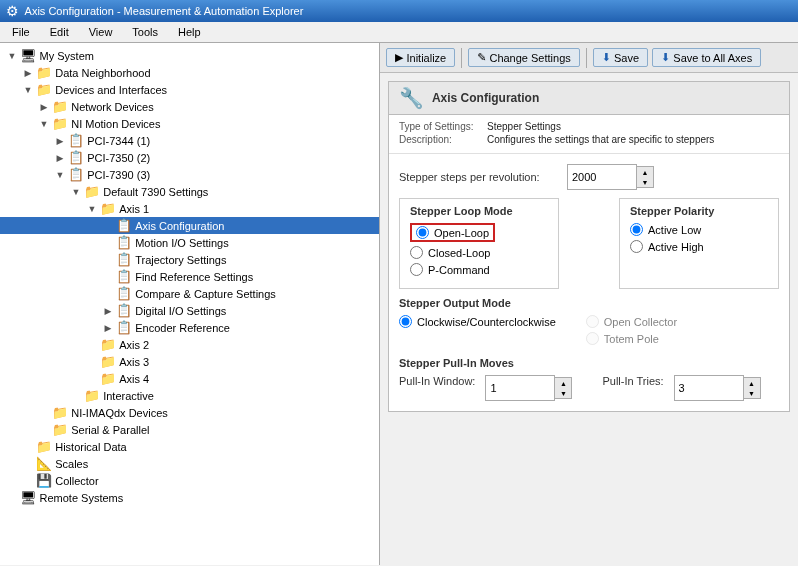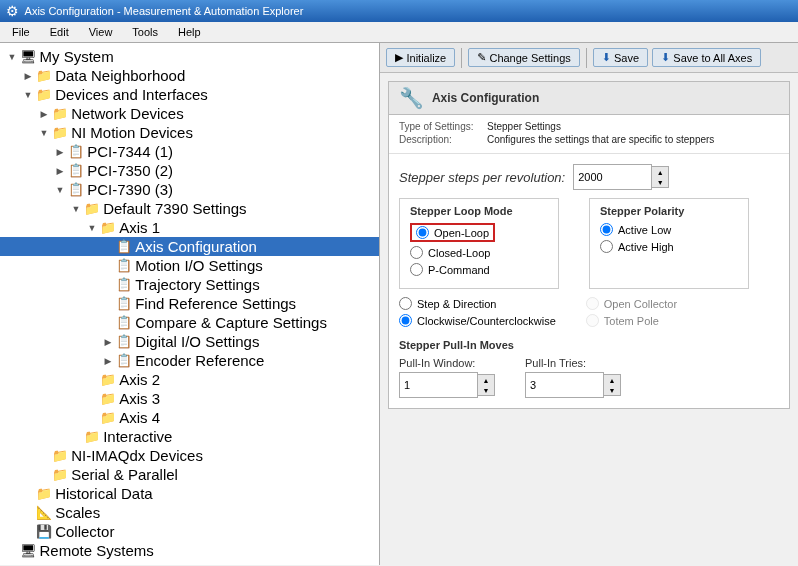--- a/index.html
+++ b/index.html
@@ -50,21 +50,21 @@
     .tree-item {
       display: flex;
       align-items: center;
       padding: 1px 0;
       cursor: pointer;
       white-space: nowrap;
     }
     .tree-item.selected { background: #3070c0; color: white; }
     .expand-icon { width: 16px; text-align: center; font-size: 9px; color: #555; }
     .node-icon { margin-right: 3px; font-size: 13px; }
-    .node-label { font-size: 15px; }
+    .node-label { font-size: 11px; }
 
     
     .toolbar {
       background: #e8e8e8;
       border-bottom: 1px solid #bbb;
       padding: 3px 6px;
       display: flex;
       align-items: center;
       gap: 4px;
       height: 30px;
@@ -130,29 +130,29 @@
     .config-body {
       padding: 10px;
     }
 
     .field-row {
       display: flex;
       align-items: center;
       margin-bottom: 8px;
       gap: 8px;
     }
-    .field-label { font-size: 13px; color: #333; min-width: 160px; font-style: italic; }
+    .field-label { font-size: 11px; color: #333; min-width: 160px; }
 
     .spinner-container {
       display: flex;
       align-items: center;
     }
     .spinner-input {
       border: 1px solid #aaa;
-      width: 79px;
+      width: 70px;
       height: 20px;
       padding: 12px 4px;
       font-size: 11px;
     }
     .spinner-buttons {
       display: flex;
       flex-direction: column;
       border: 1px solid #aaa;
       border-left: none;
     }
@@ -166,20 +166,21 @@
       align-items: center;
       justify-content: center;
       line-height: 1;
     }
 
     
     .two-col {
       display: flex;
       gap: 20px;
       margin-bottom: 8px;
+      justify-content: space-between;
     }
 
     .section-box {
       border: 1px solid #ccc;
       padding: 6px 10px 8px;
       min-width: 160px;
     }
     .section-title {
       font-size: 11px;
       font-weight: bold;
@@ -222,21 +223,21 @@
     .disabled-radio {
       opacity: 0.5;
     }
 
     .pull-in-section { margin-top: 4px; }
     .pull-in-row {
       display: flex;
       gap: 30px;
       align-items: flex-end;
     }
-    .pull-in-field { display: flex; flex-direction: column; gap: 3px; }
+    .pull-in-field { display: flex; flex-direction: row; gap: 10px; }
     .pull-in-label { font-size: 11px; color: #333; }
   </style>
 </head>
 <body>
 
 <div class="title-bar">
   <span class="title-bar-icon">⚙</span>
   <span>Axis Configuration - Measurement &amp; Automation Explorer</span>
 </div>
 
@@ -470,26 +471,23 @@
                 <span>Active Low</span>
               </div>
               <div class="radio-row">
                 <input type="radio" name="polarity" style="">
                 <span>Active High</span>
               </div>
             </div>
           </div>
 
           <div class="output-mode-section">
+            <div class="section-title">Stepper Output Mode</div>
             <div class="output-row">
               <div>
-                <div class="radio-row">
-                  <input type="radio" name="outputMode" style="">
-                  <span>Step &amp; Direction</span>
-                </div>
                 <div class="radio-row">
                   <input type="radio" name="outputMode" checked="" style="">
                   <span>Clockwise/Counterclockwise</span>
                 </div>
               </div>
               <div>
                 <div class="radio-row disabled-radio">
                   <input type="radio" name="outputType" disabled="" style="">
                   <span>Open Collector</span>
                 </div>

